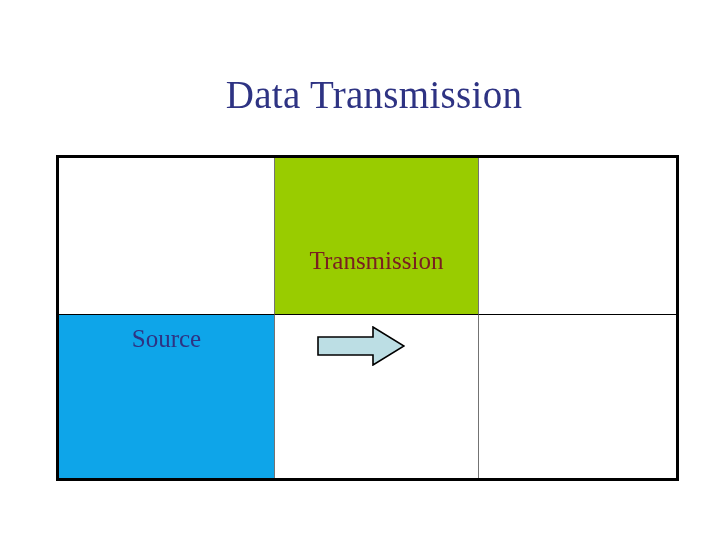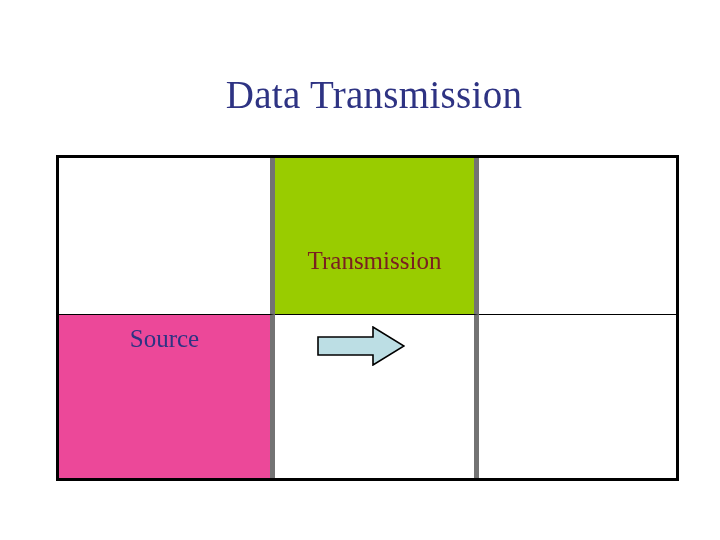--- a/index.html
+++ b/index.html
@@ -56,30 +56,30 @@
     right: 0;
     bottom: 0;
     display: grid;
     grid-template-columns: 216px 204px 1fr;
     grid-template-rows: 157px 1fr;
   }
 
   .cell {
     position: relative;
     box-sizing: border-box;
-    border-right: 5px solid #737373;
+    border-right: 1px solid #737373;
     border-bottom: 1px solid #000000;
     overflow: hidden;
   }
   .cell.last-col { border-right: none; }
   .cell.last-row { border-bottom: none; }
 
   .cell-white  { background: #ffffff; }
   .cell-green  { background: #99cc00; }
-  .cell-blue   { background: #ec4899; }
+  .cell-blue   { background: #0ea5e9; }
 
   .cell-label {
     position: absolute;
     left: 0;
     right: 0;
     text-align: center;
     white-space: nowrap;
   }
 
   .label-transmission {

